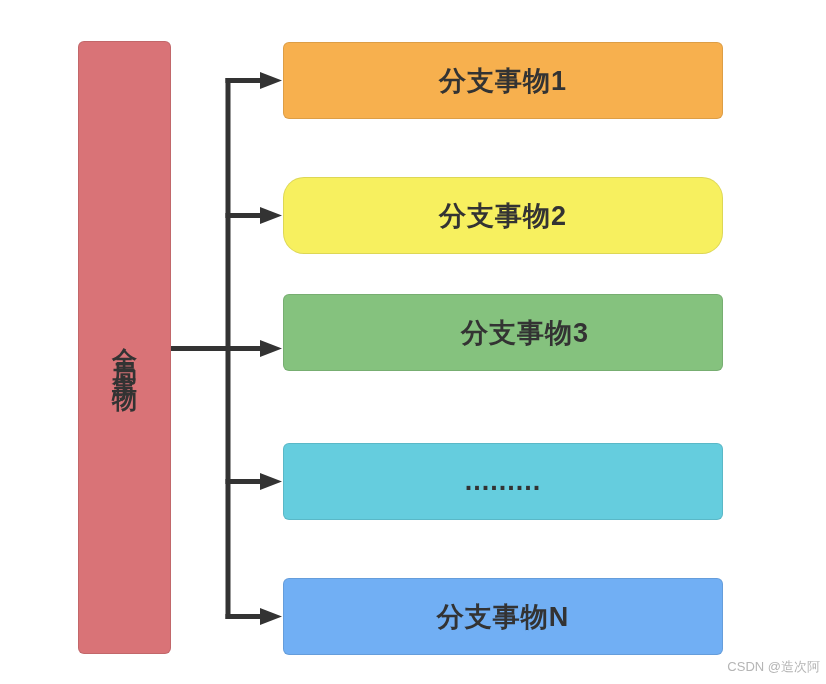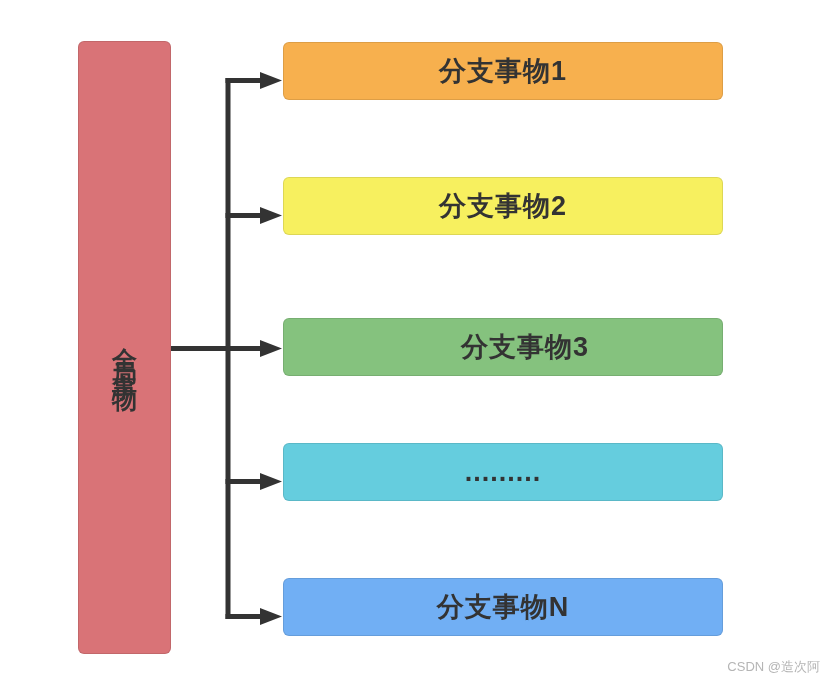--- a/index.html
+++ b/index.html
@@ -45,26 +45,26 @@
     letter-spacing: 13px;
     line-height: 1;
     font-weight: bold;
     color: #333333;
     
     margin-bottom: -13px;
   }
   .branch-node {
     left: 283px;
     width: 440px;
-    height: 58px;
+    height: 77px;
     font-size: 27px;
   }
   .branch-1 { top: 42px; }
-  .branch-2 { top: 177px; }
-  .branch-3 { top: 318px; padding-left: 44px; }
+  .branch-2 { top: 177px; border-radius: 21px; }
+  .branch-3 { top: 294px; padding-left: 44px; }
   .branch-4 { top: 443px; }
   .branch-5 { top: 578px; align-items: center; }
   .branch-label {
     font-size: 27px;
     font-weight: bold;
     color: #333333;
     letter-spacing: 1px;
   }
   .watermark {
     position: absolute;

